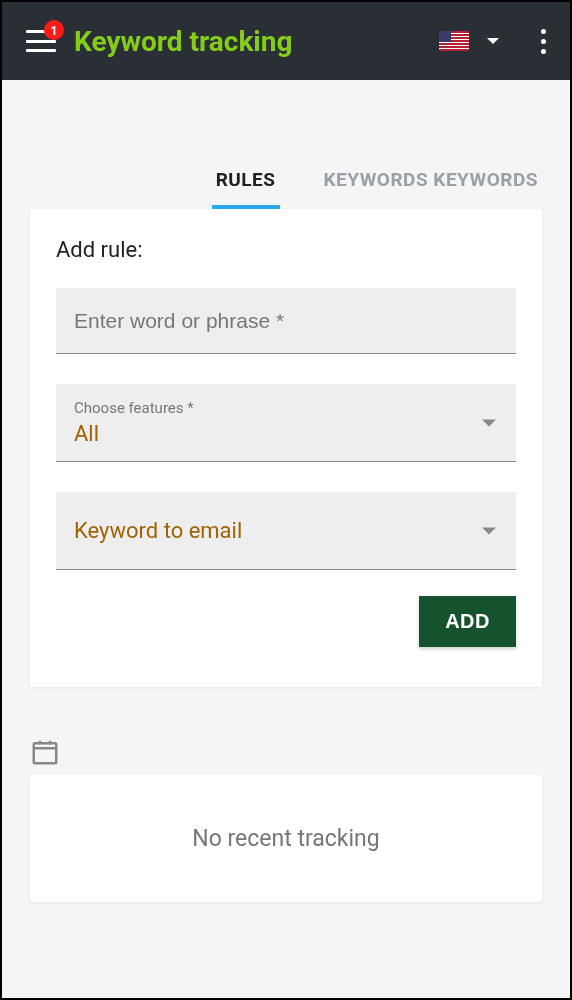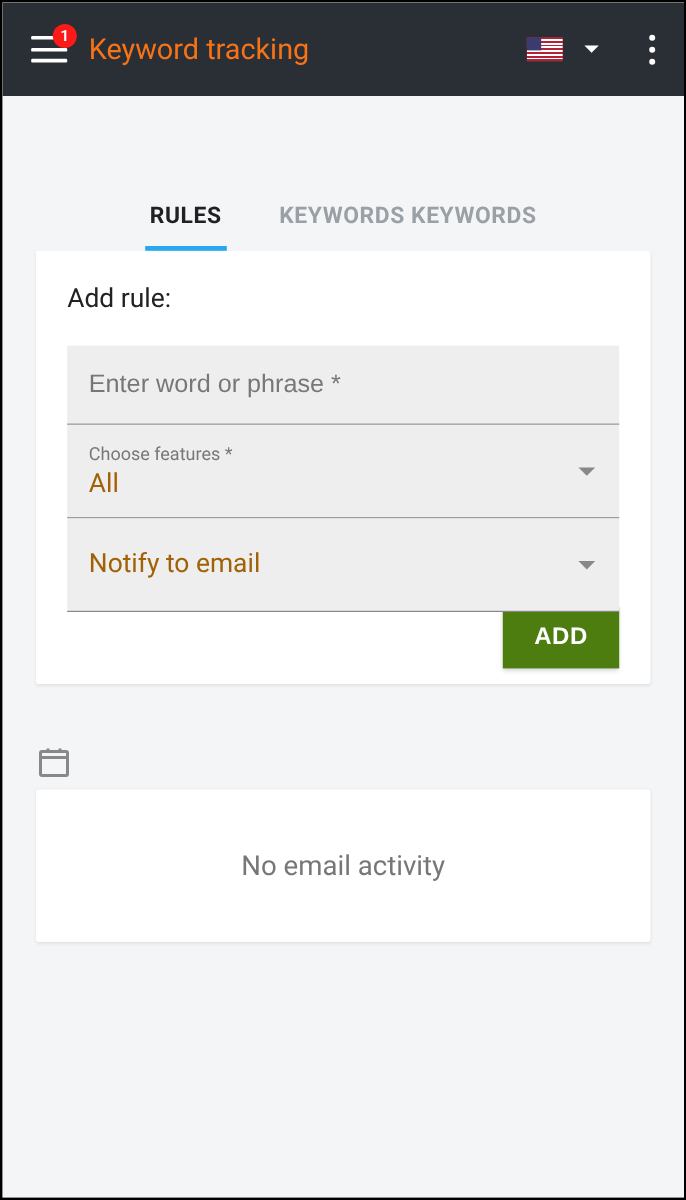--- a/index.html
+++ b/index.html
@@ -49,23 +49,23 @@
     font-weight: 600;
     min-width: 20px;
     height: 20px;
     border-radius: 10px;
     display: flex;
     align-items: center;
     justify-content: center;
     padding: 0 4px;
   }
   .title {
-    color: #f97316;
-    font-size: 24px;
-    font-weight: 400;
+    color: #84cc16;
+    font-size: 28px;
+    font-weight: 700;
     flex: 1;
     margin-left: 4px;
   }
   .flag-container {
     display: flex;
     align-items: center;
     gap: 18px;
     margin-right: 22px;
     cursor: pointer;
   }
@@ -104,21 +104,21 @@
   }
   .kebab span {
     width: 5px; height: 5px;
     background: #fff;
     border-radius: 50%;
   }
 
   
   .tabs {
     display: flex;
-    justify-content: center;
+    justify-content: flex-end;
     gap: 40px;
     margin-top: 78px;
     padding: 0 28px;
   }
   .tab {
     font-size: 19px;
     font-weight: 700;
     letter-spacing: 0.5px;
     color: #9aa0a6;
     padding: 10px 4px 14px;
@@ -127,35 +127,36 @@
   }
   .tab.active {
     color: #202124;
     border-bottom-color: #29a8ef;
   }
 
   
   .card {
     background: #fff;
     margin: 0 28px;
-    padding: 28px 26px 13px;
+    padding: 28px 26px 40px;
     box-shadow: 0 1px 3px rgba(0,0,0,0.08);
     border-radius: 2px;
   }
   .card-title {
     font-size: 22px;
     color: #222;
     font-weight: 400;
     margin-bottom: 26px;
   }
 
   .field {
     background: #eeeeee;
     border-bottom: 1px solid #888;
     padding: 10px 18px 10px;
+    margin-bottom: 30px;
     position: relative;
   }
   .field-plain {
     display: flex;
     align-items: center;
     height: 66px;
   }
   .field-plain input {
     border: none;
     background: transparent;
@@ -191,21 +192,21 @@
     border-right: 7px solid transparent;
     border-top: 7px solid #888;
   }
 
   .btn-row {
     display: flex;
     justify-content: flex-end;
     margin-top: -4px;
   }
   .btn-add {
-    background: #4d7c0f;
+    background: #14532d;
     color: #fff;
     border: none;
     font-size: 20px;
     font-weight: 600;
     letter-spacing: 0.5px;
     padding: 14px 26px;
     cursor: pointer;
     box-shadow: 0 2px 4px rgba(0,0,0,0.2);
   }
 
@@ -269,32 +270,32 @@
     <input type="text" placeholder="Enter word or phrase *" style="">
   </div>
 
   <div class="field field-select">
     <div class="field-label">Choose features *</div>
     <div class="field-value">All</div>
     <div class="chevron-down"></div>
   </div>
 
   <div class="field field-select">
-    <div class="field-value">Notify to email</div>
+    <div class="field-value">Keyword to email</div>
     <div class="chevron-down"></div>
   </div>
 
   <div class="btn-row">
     <button class="btn-add">ADD</button>
   </div>
 </div>
 
 <div class="activity-header">
   <svg class="cal-icon" viewBox="0 0 24 24" fill="none" stroke="currentColor" stroke-width="2">
     <rect x="3" y="5" width="18" height="16" rx="1"></rect>
     <line x1="3" y1="9" x2="21" y2="9"></line>
     <line x1="8" y1="3" x2="8" y2="6"></line>
     <line x1="16" y1="3" x2="16" y2="6"></line>
   </svg>
 </div>
 <div class="activity-card">
-  <div class="activity-text">No email activity</div>
+  <div class="activity-text">No recent tracking</div>
 </div>
 
 </body></html>

